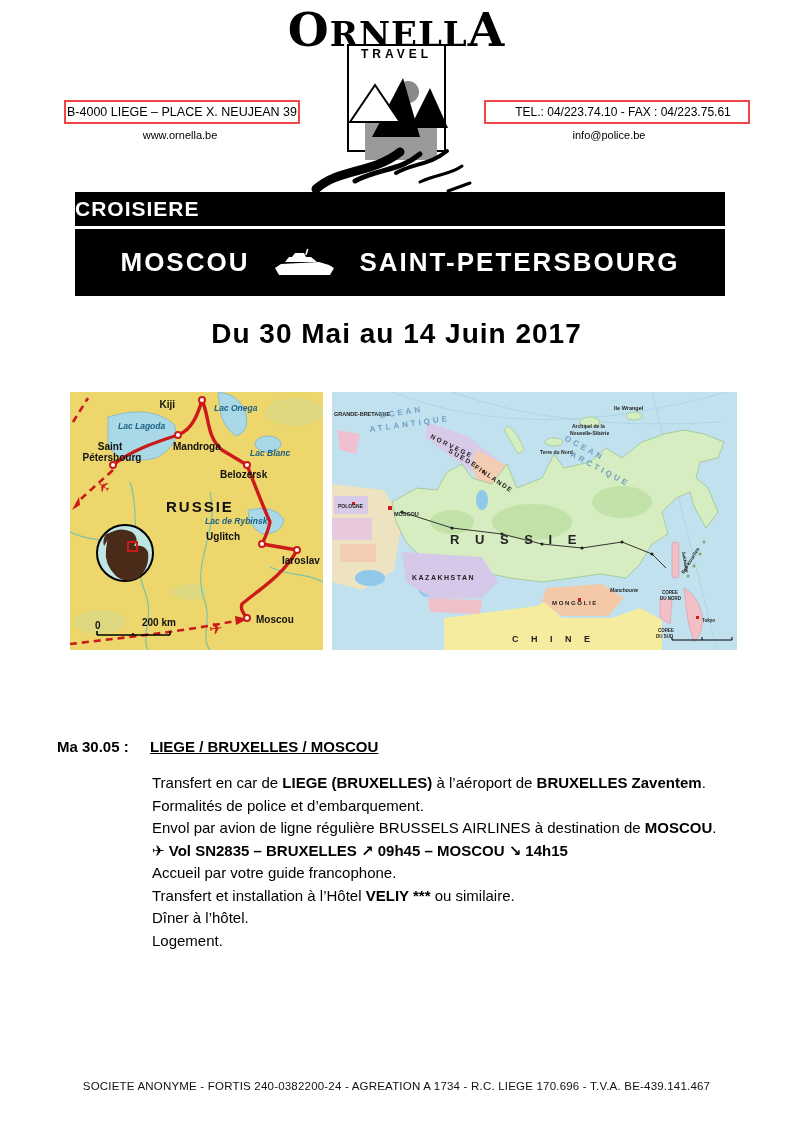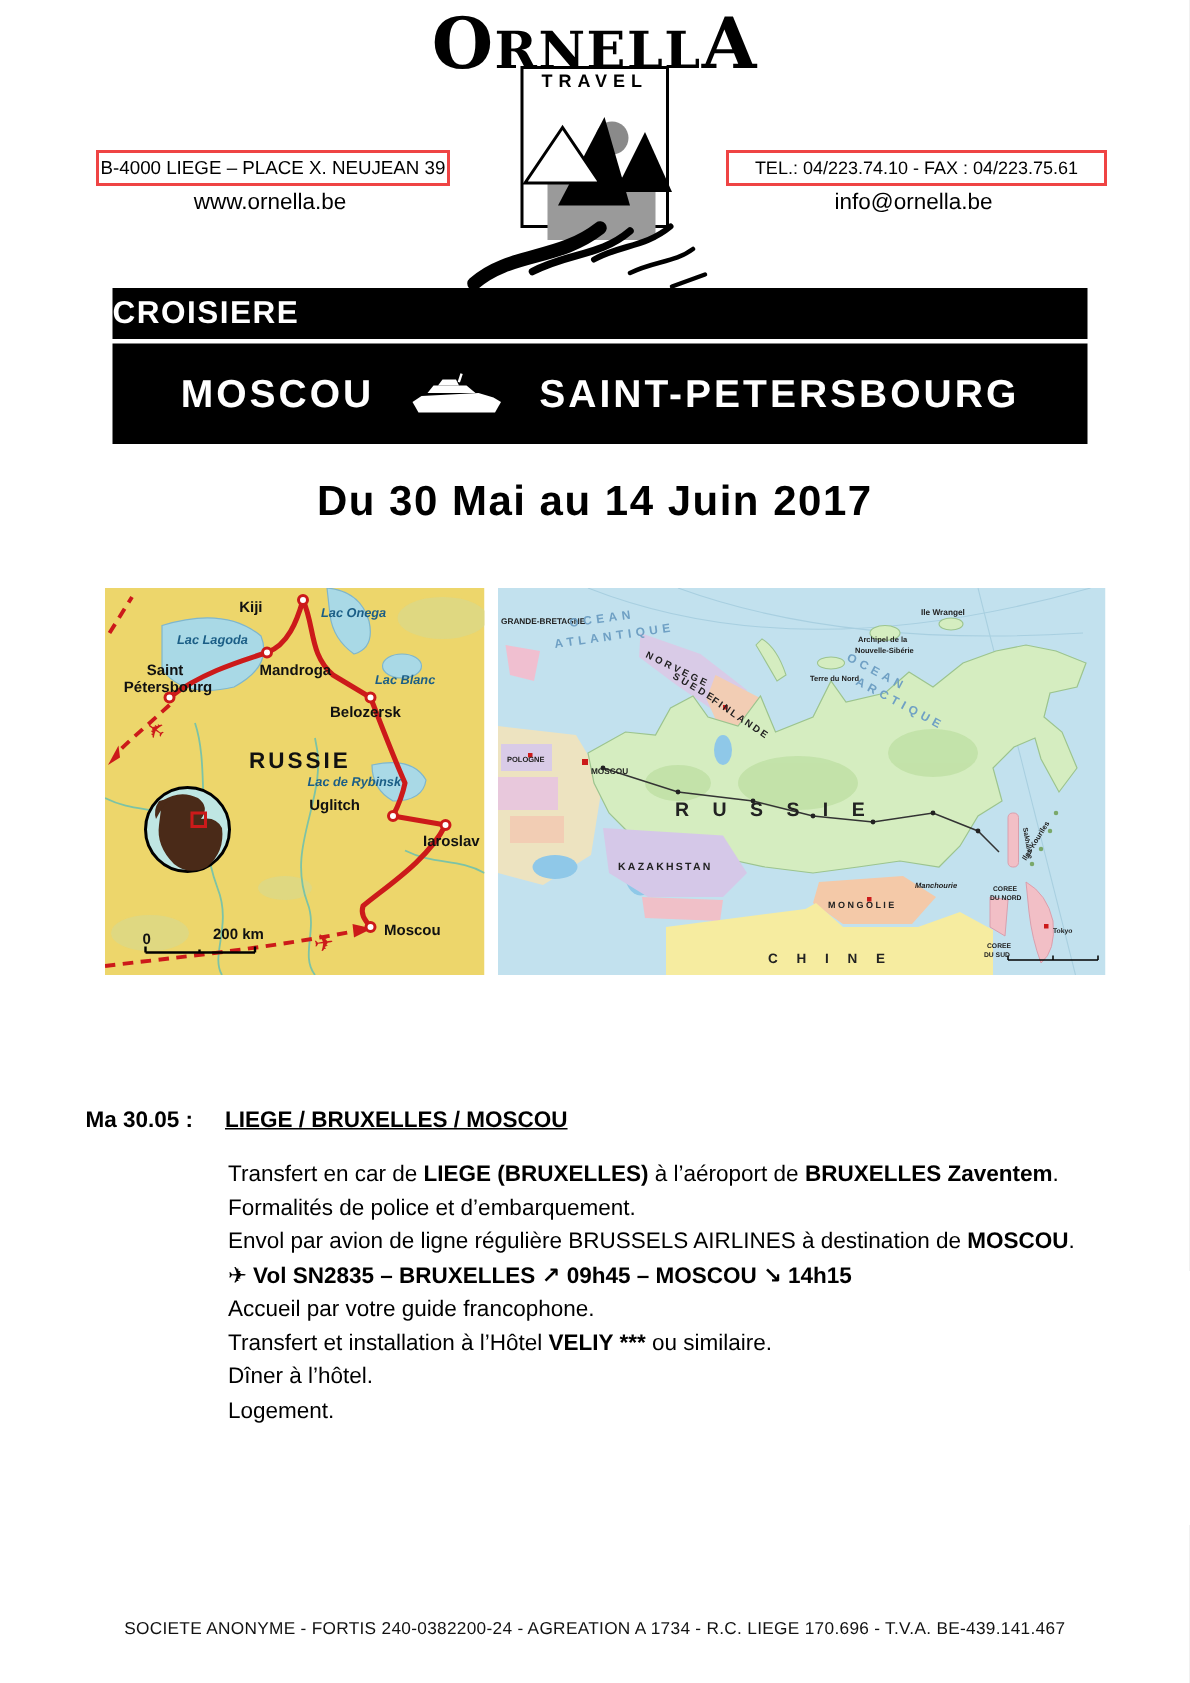--- a/index.html
+++ b/index.html
@@ -13,22 +13,22 @@
          font-weight:bold;font-size:34px;letter-spacing:1px;line-height:40px;}
   .brand .cap{font-size:47px;}
   .travel{left:348px;top:47px;width:97px;text-align:center;font-size:12px;font-weight:bold;
           letter-spacing:4px;}
   .logo-art{left:300px;top:40px;}
 
   
   .addr-box{border:2px solid #ef4444;height:20px;line-height:20px;text-align:center;
             font-size:12.5px;white-space:nowrap;}
   .addr-left{left:64px;top:100px;width:232px;}
-  .addr-right{left:484px;top:100px;width:250px;font-size:12px;}
-  .under-box{height:16px;line-height:16px;text-align:center;font-size:15px;}
+  .addr-right{left:484px;top:100px;width:250px;font-size:12px;padding-left:12px;}
+  .under-box{height:16px;line-height:16px;text-align:center;font-size:11px;}
   .web{left:64px;top:127px;width:232px;}
   .mail{left:484px;top:127px;width:250px;}
 
   
   .band{left:75px;width:650px;background:#000;color:#fff;}
   .band1{top:192px;height:34px;line-height:34px;font-size:21px;font-weight:bold;letter-spacing:1px;}
   .band2{top:229px;height:67px;font-size:26px;font-weight:bold;letter-spacing:2px;
          display:flex;align-items:center;justify-content:center;gap:24px;}
 
   .date-line{top:318px;left:0;width:100%;text-align:center;font-size:28px;font-weight:bold;
@@ -76,21 +76,21 @@
       <path d="M96,133 C114,123 130,125 147,111" stroke-width="4"></path>
       <path d="M120,142 C136,134 150,135 162,126" stroke-width="3"></path>
       <path d="M148,151 L170,143" stroke-width="3"></path>
     </g>
   </svg>
   <div class="abs travel">TRAVEL</div>
 
   <div class="abs addr-box addr-left">B-4000 LIEGE – PLACE X. NEUJEAN 39</div>
   <div class="abs under-box web">www.ornella.be</div>
   <div class="abs addr-box addr-right">TEL.: 04/223.74.10   -   FAX : 04/223.75.61</div>
-  <div class="abs under-box mail">info@ornella.be</div>
+  <div class="abs under-box mail">info@police.be</div>
 
   <div class="abs band band1">CROISIERE</div>
   <div class="abs band band2">
     <span>MOSCOU</span>
     <svg width="62" height="30" viewBox="0 0 62 30">
       <g fill="#fff">
         <polygon points="2,20 8,16 46,14 56,17 61,20 57,27 6,27"></polygon>
         <polygon points="12,14 16,9 38,9 44,14"></polygon>
         <polygon points="19,9 22,5 31,5 33,9"></polygon>
         <rect x="33" y="1" width="1.6" height="6" transform="rotate(18 34 4)"></rect>

